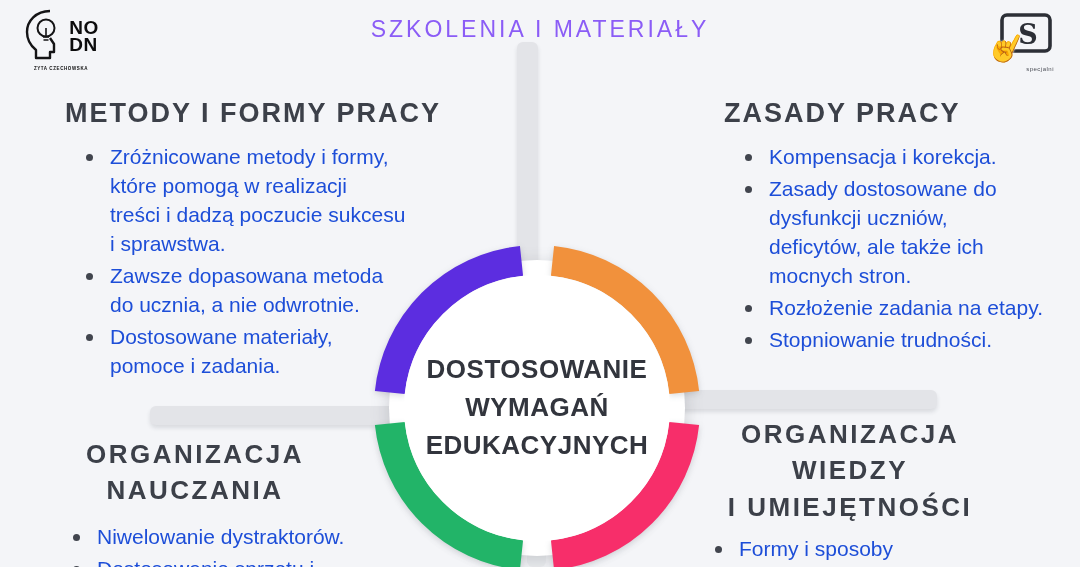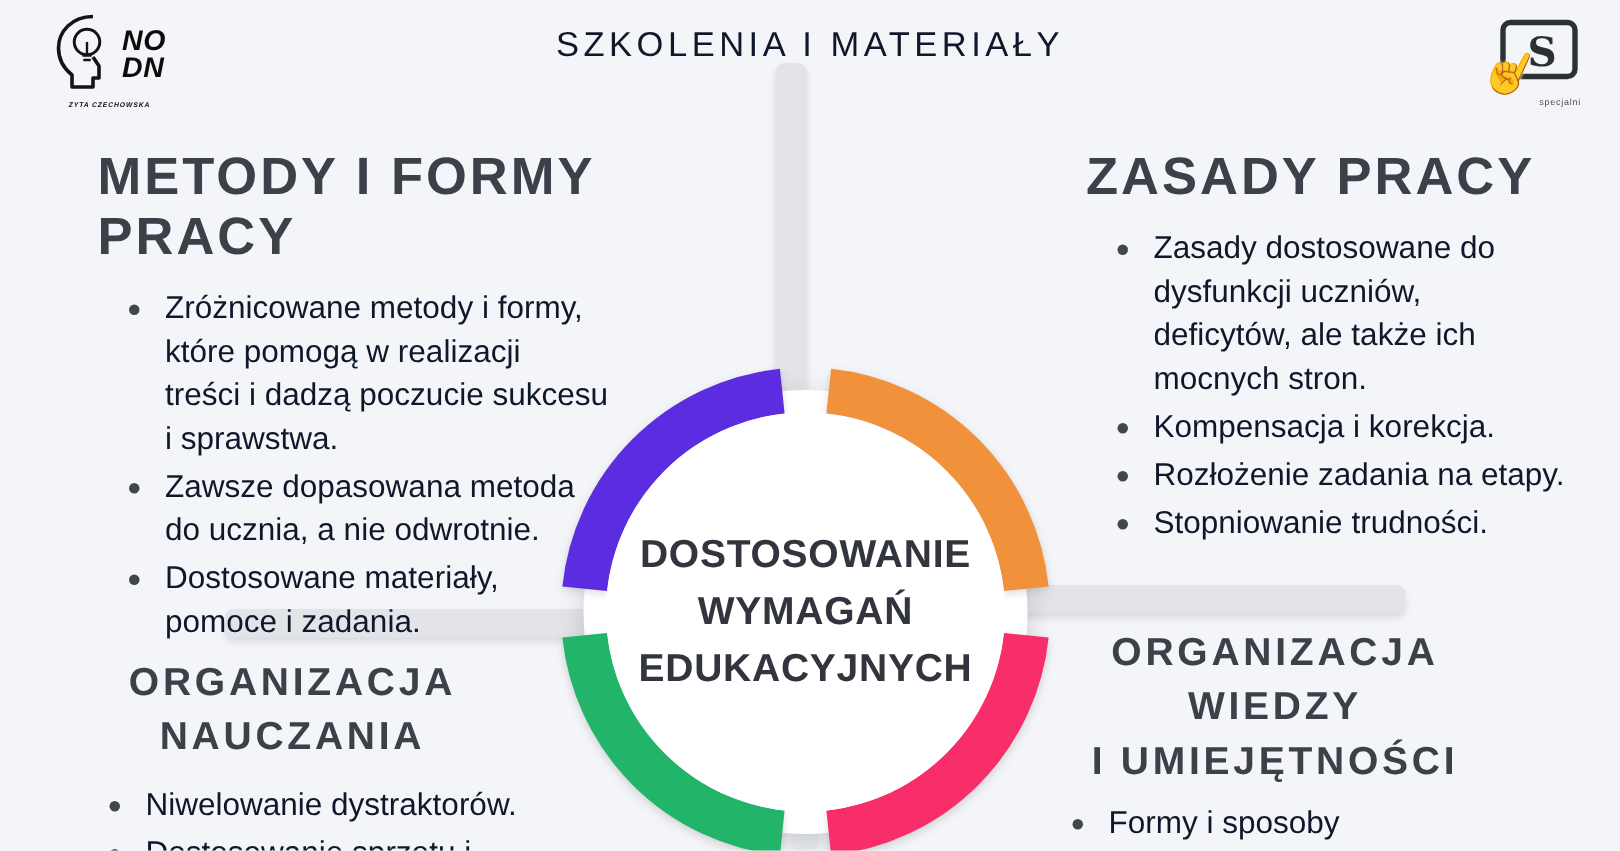--- a/index.html
+++ b/index.html
@@ -8,25 +8,25 @@
     background:#f4f5f8;
     font-family:"Liberation Sans", sans-serif;
     -webkit-font-smoothing:antialiased;
   }
   .canvas { position:absolute; inset:0; }
 
   
   .header-title {
     position:absolute; left:0; right:0; top:16px;
     text-align:center; font-size:23px; font-weight:400;
-    letter-spacing:3px; color:#0f172a;
+    letter-spacing:3px; color:#8b5cf6;
   }
 
   
-  .nodn { position:absolute; left:30px; top:8px; width:86px; text-align:center;font-style:italic; }
+  .nodn { position:absolute; left:18px; top:8px; width:86px; text-align:center; }
   .nodn-row { display:flex; align-items:center; justify-content:center; gap:2px; }
   .nodn-text { text-align:left; }
   .nodn-text .big { font-size:19px; font-weight:700; line-height:0.92; color:#0c0c0d; letter-spacing:0.5px; }
   .nodn-sub { font-size:4.5px; font-weight:700; color:#0c0c0d; letter-spacing:0.6px; margin-top:2px; }
 
   
   .spec { position:absolute; right:24px; top:12px; width:64px; height:62px; }
   .spec svg { position:absolute; left:6px; top:0; }
   .spec .hand {
     position:absolute; left:-4px; top:18px; font-size:30px; color:#2c2f36;
@@ -52,26 +52,26 @@
   .center-label {
     position:absolute; left:365px; top:236px; width:344px; height:344px;
     display:flex; align-items:center; justify-content:center; text-align:center;
     font-size:26px; font-weight:700; line-height:1.45; letter-spacing:0.5px;
     color:#32353d; white-space:pre-line;
   }
 
   
   .quad { position:absolute; }
   .quad h2 {
-    margin:0; font-size:35px; font-weight:700; letter-spacing:2px;
+    margin:0; font-size:27px; font-weight:700; letter-spacing:2px;
     color:#3c4049; white-space:pre-line;
   }
   .quad.centered h2 { text-align:center; font-size:26px; letter-spacing:2.5px; line-height:1.4; }
   .bullets { list-style:none; margin:14px 0 0 18px; padding:0;
-    font-size:21px; line-height:1.38; color:#0f172a; }
+    font-size:21px; line-height:1.38; color:#1d4ed8; }
   .bullets li { position:relative; padding-left:27px; margin-bottom:3px; white-space:pre-line; }
   .bullets li::before {
     content:""; position:absolute; left:3px; top:11px;
     width:7px; height:7px; border-radius:50%; background:#41454e;
   }
   .q-tl { left:65px;  top:98px;  width:400px; }
   .q-tr { left:712px; top:98px;  width:350px;margin-left:12px; }
   .q-bl { left:40px;  top:436px; width:310px; }
   .q-bl .bullets { margin-left:30px; }
   .q-br { left:700px; top:416px; width:300px; }
@@ -143,25 +143,25 @@
       <li>Zawsze dopasowana metoda
 do ucznia, a nie odwrotnie.</li>
       <li>Dostosowane materiały,
 pomoce i zadania.</li>
     </ul>
   </div>
 
   <div class="quad q-tr">
     <h2>ZASADY PRACY</h2>
     <ul class="bullets">
+      <li>Kompensacja i korekcja.</li>
       <li>Zasady dostosowane do
 dysfunkcji uczniów,
 deficytów, ale także ich
 mocnych stron.</li>
-      <li>Kompensacja i korekcja.</li>
       <li>Rozłożenie zadania na etapy.</li>
       <li>Stopniowanie trudności.</li>
     </ul>
   </div>
 
   <div class="quad q-bl centered">
     <h2>ORGANIZACJA
 NAUCZANIA</h2>
     <ul class="bullets">
       <li>Niwelowanie dystraktorów.</li>

